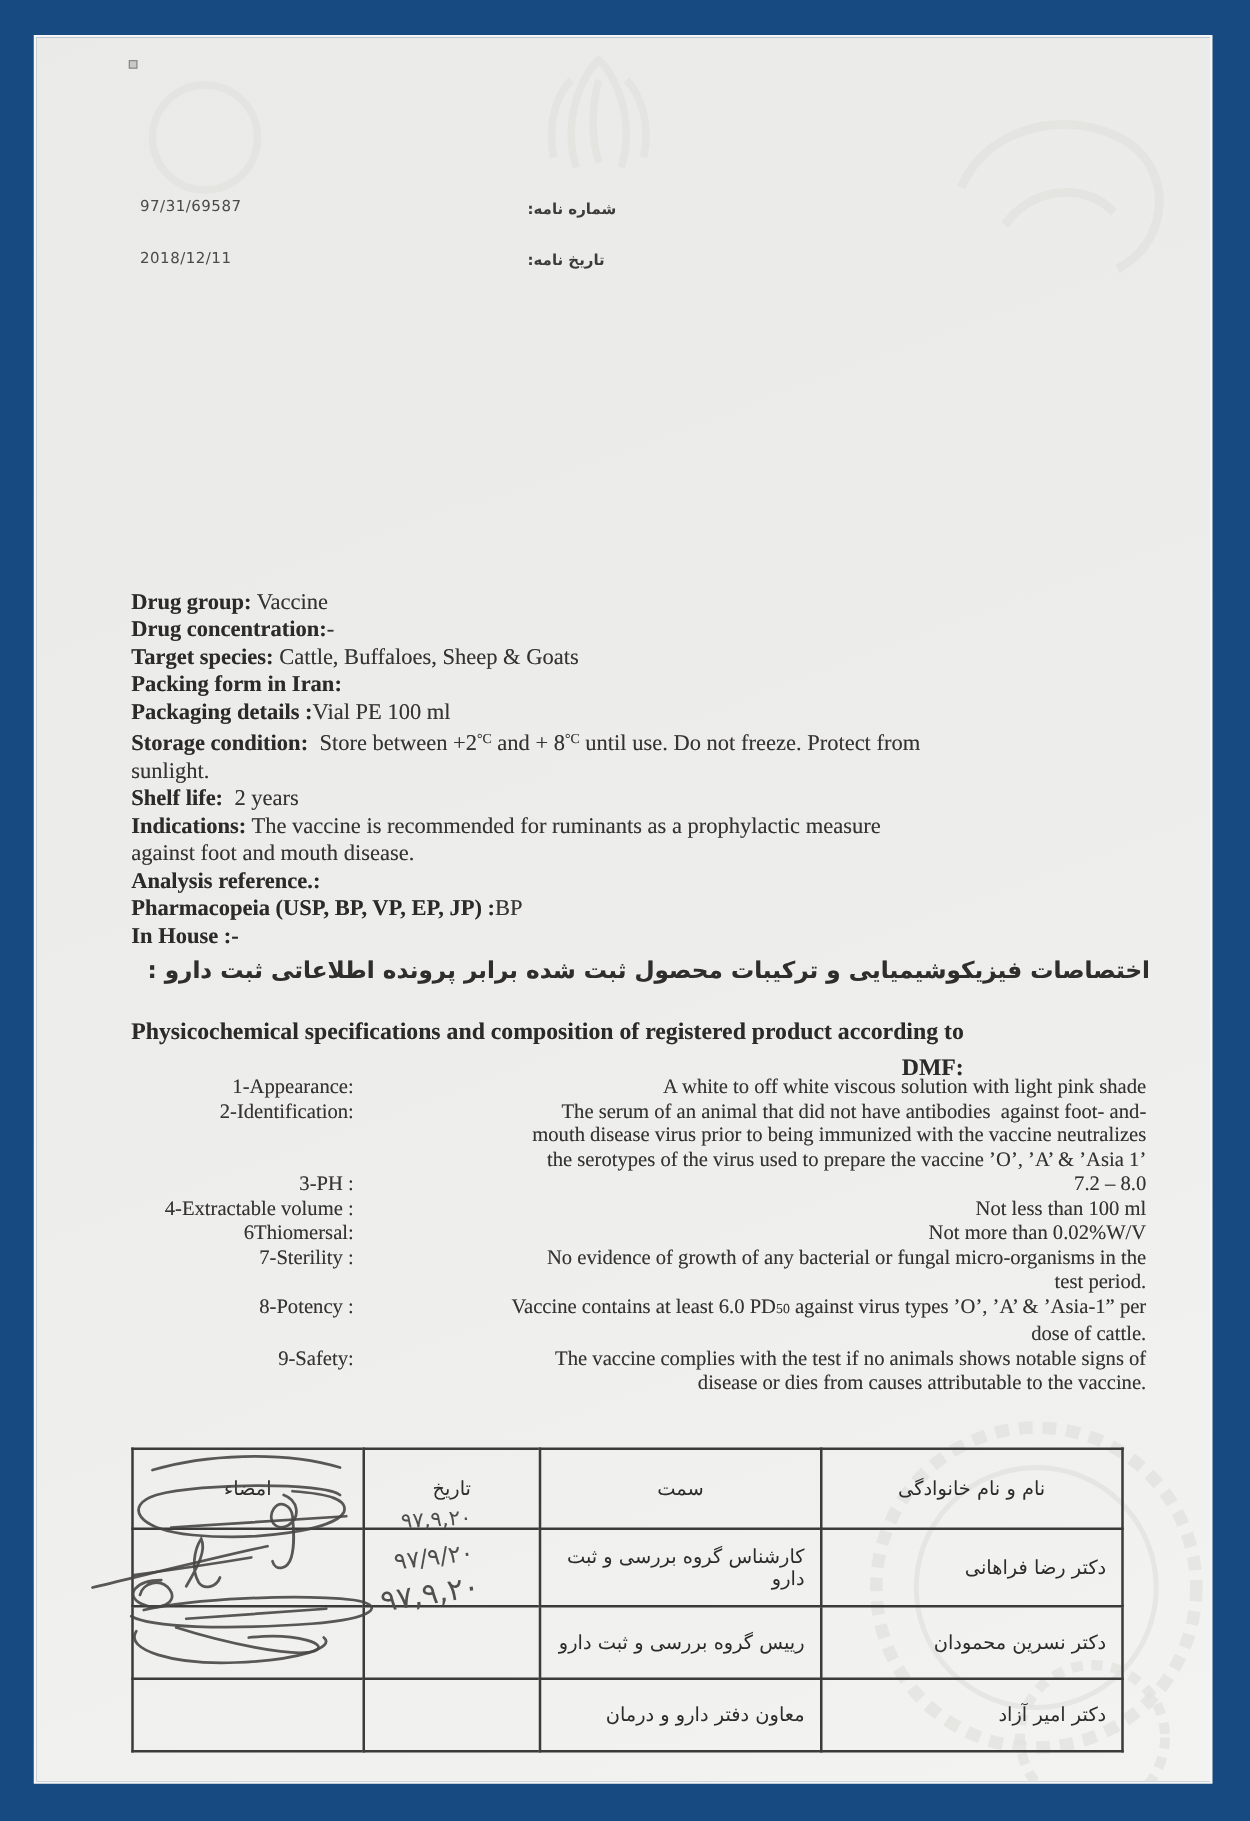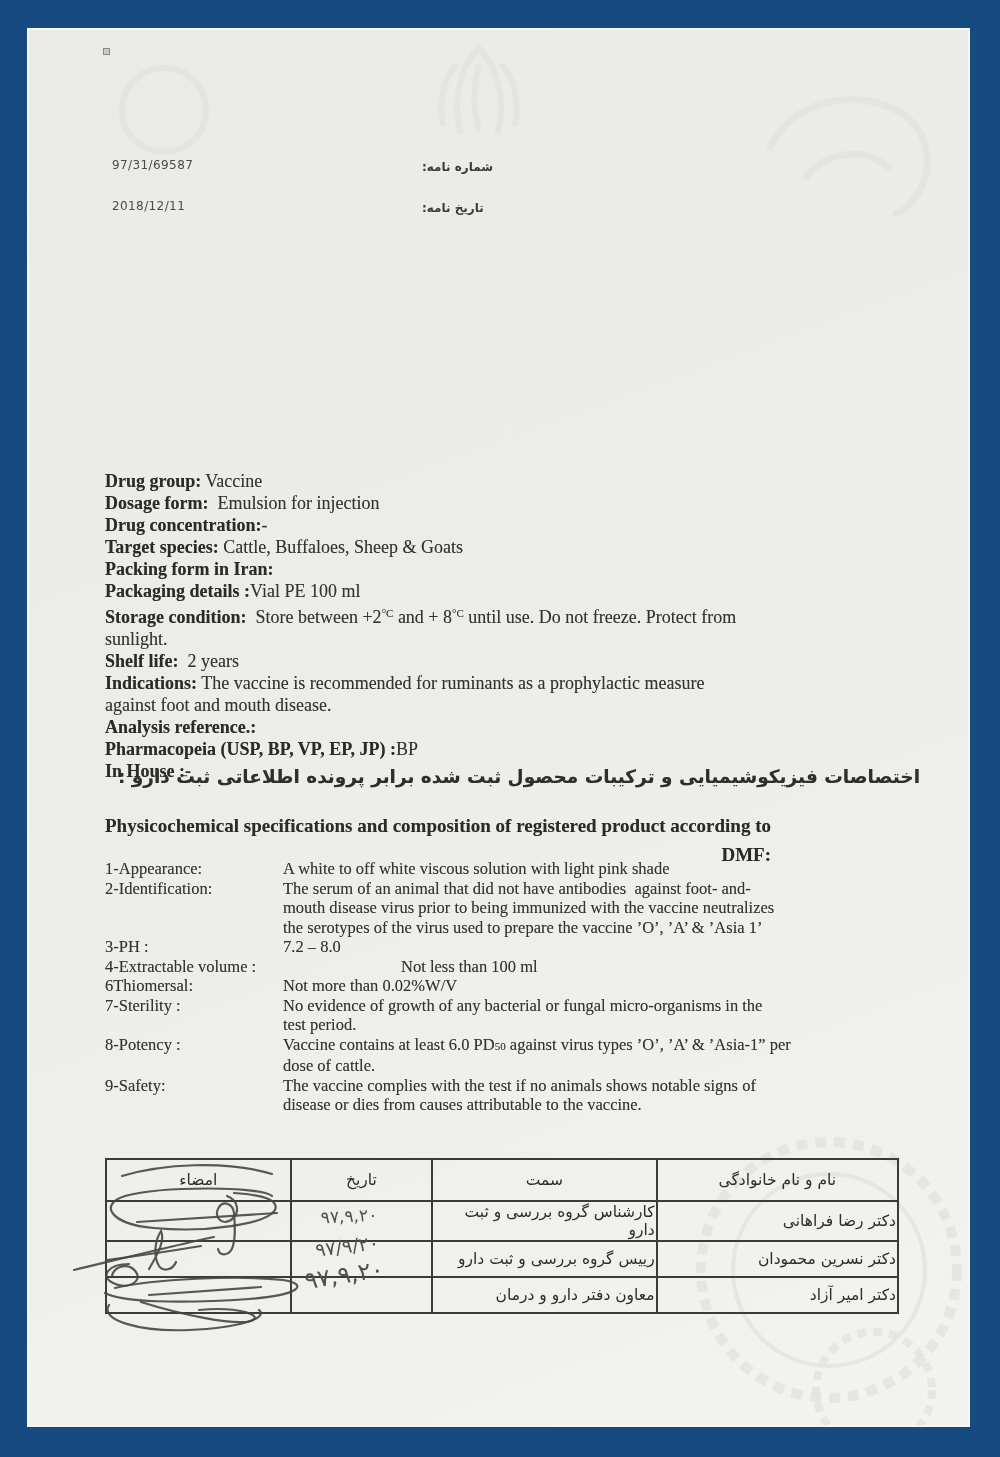--- a/index.html
+++ b/index.html
@@ -33,31 +33,32 @@
   }
   .en-heading{
     position:absolute;left:76px;top:781px;font-weight:700;font-size:19px;line-height:29px;color:#2b2a27;
     text-shadow:0 0 .5px rgba(70,66,60,.4);
     text-align:right;
   }
   .specs{
     position:absolute;left:76px;top:829px;width:812px;
     font-size:16.5px;line-height:19.5px;color:#353330;
     text-shadow:0 0 .5px rgba(70,66,60,.45);
+    text-align:right;
   }
   .spec-row{display:flex;align-items:flex-start}
   .spec-label{width:178px;flex:none}
   .spec-value{flex:1;white-space:pre-wrap}
   .spec-value.indent{padding-left:118px}
   .small50{font-size:11px}
   table.sig-table{
     position:absolute;left:76px;top:1128px;width:794px;direction:rtl;
     border-collapse:collapse;font-family:"DejaVu Sans",sans-serif;font-size:15.5px;color:#2d2c29;
   }
-  .sig-table th,.sig-table td{border:2px solid #3b3b39;font-weight:400;padding:1px}
+  .sig-table th,.sig-table td{border:2px solid #3b3b39;font-weight:400;padding:12px}
   .sig-table th{height:38px}
   .sig-table td{height:32px}
   .hand-date{position:absolute;direction:rtl;font-family:"DejaVu Sans",sans-serif;color:#504f4c;text-align:center;pointer-events:none}
   .d1{left:270px;top:1176px;width:100px;font-size:17px;transform:rotate(-3deg)}
   .d2{left:262px;top:1205px;width:112px;font-size:19px;transform:rotate(-7deg)}
   .d3{left:248px;top:1231px;width:134px;font-size:24px;transform:rotate(-9deg)}
   .sig-svg{position:absolute;left:0;top:1100px;pointer-events:none}
   .sig-svg path{fill:none;stroke:#474644;stroke-width:2.2;stroke-linecap:round;opacity:.9}
   .emboss path,.emboss circle{fill:none;stroke:#e2e2df;opacity:.8}
 </style>
@@ -89,21 +90,20 @@
 
   <div class="reg-dot"></div>
 
   <span class="hdr-label" style="left:393px;top:130px">شماره نامه:</span>
   <span class="hdr-value" style="left:83px;top:128px">97/31/69587</span>
   <span class="hdr-label" style="left:393px;top:171px">تاریخ نامه:</span>
   <span class="hdr-value" style="left:83px;top:169px">2018/12/11</span>
 
   <div class="body-block">
     <div class="line"><b>Drug group:</b><span> Vaccine</span></div>
-    <div class="line"><b>Dosage form:</b><span>  Emulsion for injection</span></div>
     <div class="line"><b>Drug concentration:</b><span>-</span></div>
     <div class="line"><b>Target species:</b><span> Cattle, Buffaloes, Sheep &amp; Goats</span></div>
     <div class="line"><b>Packing form in Iran:</b></div>
     <div class="line"><b>Packaging details :</b><span>Vial PE 100 ml</span></div>
     <div class="line"><b>Storage condition:</b><span>  Store between +2</span><sup class="deg">°C</sup><span> and + 8</span><sup class="deg">°C</sup><span> until use. Do not freeze. Protect from
 sunlight.</span></div>
     <div class="line"><b>Shelf life:</b><span>  2 years</span></div>
     <div class="line"><b>Indications:</b><span> The vaccine is recommended for ruminants as a prophylactic measure
 against foot and mouth disease.</span></div>
     <div class="line"><b>Analysis reference.:</b></div>

